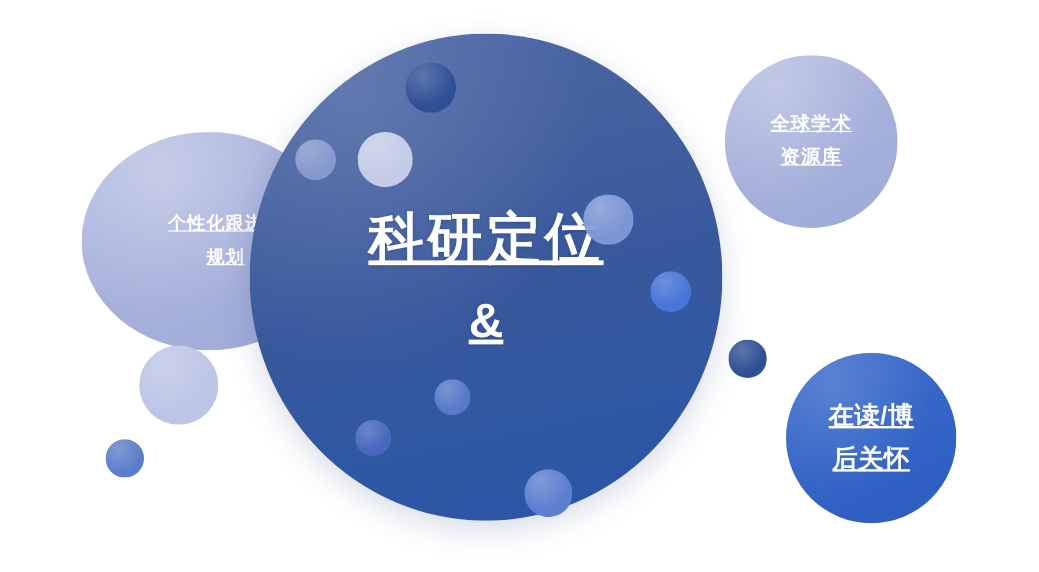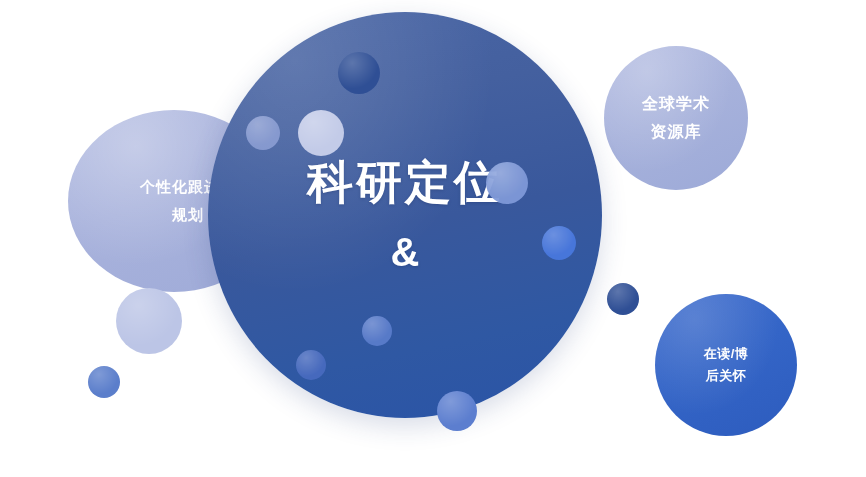--- a/index.html
+++ b/index.html
@@ -27,26 +27,27 @@
     display: flex;
     align-items: center;
     justify-content: center;
     text-align: center;
     color: #ffffff;
     font-weight: bold;
     line-height: 1.42;
     letter-spacing: 0.5px;
     white-space: pre-line;
     user-select: none;
+    text-decoration: underline;
   }
 
   
   .bubble-main {
     left: 208px;
-    top: 12px;
+    top: 28px;
     width: 394px;
     height: 406px;
     background:
       radial-gradient(ellipse at 22% 12%, rgba(255,255,255,0.14) 0%, rgba(255,255,255,0.0) 46%),
       linear-gradient(168deg, #4a66a5 0%, #44609f 26%, #39589c 52%, #2f58a3 78%, #2a54a7 100%);
     box-shadow: 0 8px 26px rgba(40, 62, 120, 0.18);
     z-index: 6;
   }
   .main-text {
     position: relative;
@@ -103,21 +104,21 @@
     left: 655px;
     top: 294px;
     width: 142px;
     height: 142px;
     background:
       radial-gradient(ellipse at 28% 18%, rgba(255,255,255,0.16) 0%, rgba(255,255,255,0) 58%),
       linear-gradient(155deg, #3f6dcd 0%, #3465c7 45%, #2d5cbe 100%);
     z-index: 5;
   }
   .bubble-br .label {
-    font-size: 13px;
+    font-size: 21px;
     line-height: 1.72;
     letter-spacing: 0.5px;
   }
 
   
   .deco {
     position: absolute;
     border-radius: 50%;
     pointer-events: none;
   }

